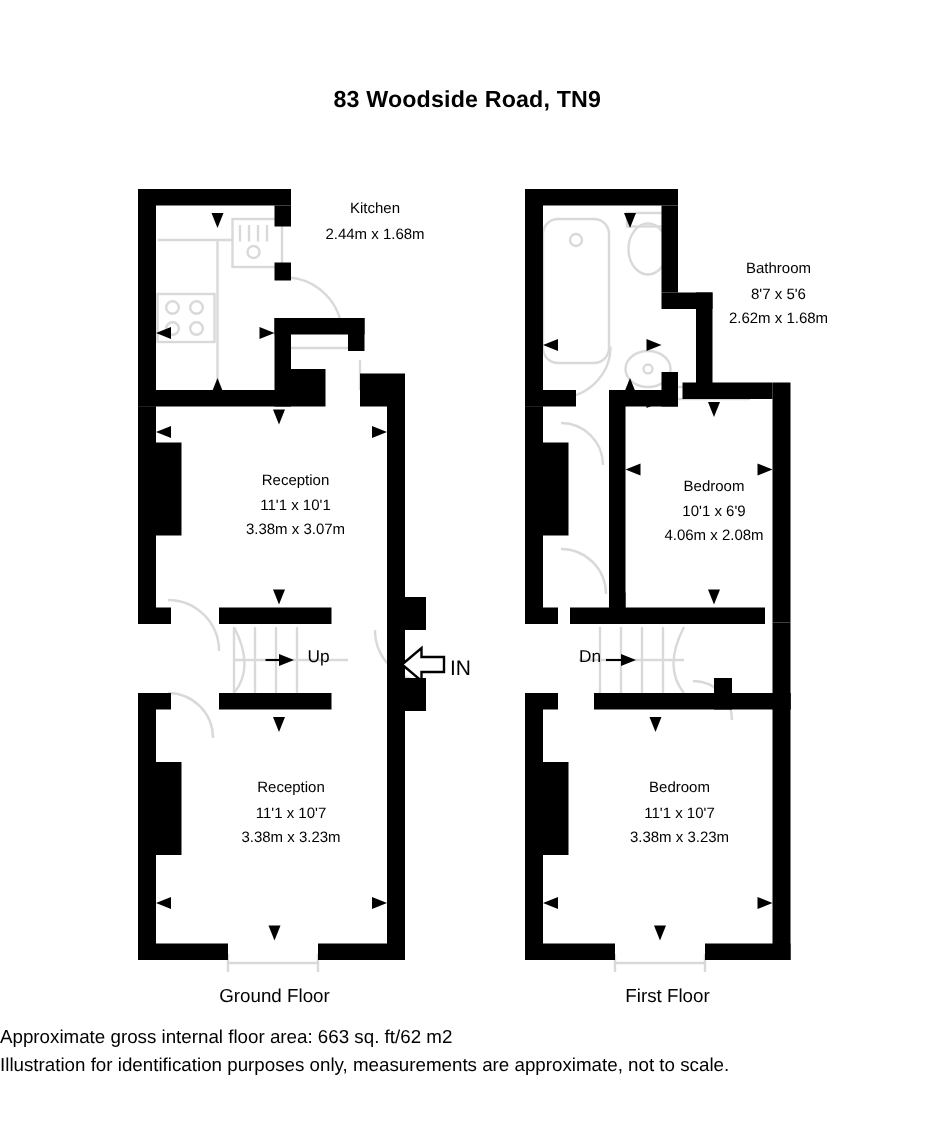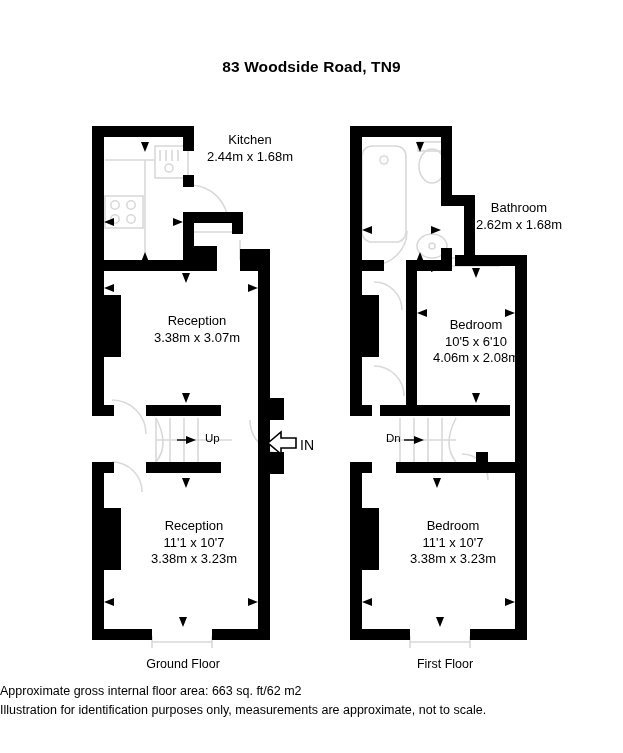--- a/index.html
+++ b/index.html
@@ -54,30 +54,30 @@
     text-align: left;
     font-size: 12.5px;
     white-space: nowrap;
   }
   #footer-area { top: 684px; }
   #footer-disclaimer { top: 703px; }
 
   .room-label {
     position: absolute;
     text-align: center;
-    font-size: 13px;
+    font-size: 10px;
     line-height: 16.5px;
     white-space: nowrap;
   }
   .room-label .rl-name { display: block; }
   .room-label .rl-imp  { display: block; }
   .room-label .rl-met  { display: block; }
 
   #label-kitchen   { left: 190px; top: 132px; width: 120px; }
-  #label-bathroom  { left: 455px; top: 200px; width: 128px; }
+  #label-bathroom  { left: 455px; top: 172px; width: 128px; }
   #label-reception1{ left: 133px; top: 313px; width: 128px; }
   #label-bedroom1  { left: 412px; top: 317px; width: 128px; }
   #label-reception2{ left: 128px; top: 518px; width: 132px; }
   #label-bedroom2  { left: 387px; top: 518px; width: 132px; }
 
   .marker-text {
     position: absolute;
     font-size: 11.5px;
     white-space: nowrap;
   }
@@ -305,37 +305,39 @@
     </g>
   </svg>
 
   <div class="room-label" id="label-kitchen">
     <span class="rl-name">Kitchen</span>
     <span class="rl-met">2.44m x 1.68m</span>
   </div>
 
   <div class="room-label" id="label-reception1">
     <span class="rl-name">Reception</span>
+    <span class="rl-imp">11'1 x 10'1</span>
     <span class="rl-met">3.38m x 3.07m</span>
   </div>
 
   <div class="room-label" id="label-reception2">
     <span class="rl-name">Reception</span>
     <span class="rl-imp">11'1 x 10'7</span>
     <span class="rl-met">3.38m x 3.23m</span>
   </div>
 
   <div class="room-label" id="label-bathroom">
     <span class="rl-name">Bathroom</span>
+    <span class="rl-imp">8'7 x 5'6</span>
     <span class="rl-met">2.62m x 1.68m</span>
   </div>
 
   <div class="room-label" id="label-bedroom1">
     <span class="rl-name">Bedroom</span>
-    <span class="rl-imp">10'5 x 6'10</span>
+    <span class="rl-imp">10'1 x 6'9</span>
     <span class="rl-met">4.06m x 2.08m</span>
   </div>
 
   <div class="room-label" id="label-bedroom2">
     <span class="rl-name">Bedroom</span>
     <span class="rl-imp">11'1 x 10'7</span>
     <span class="rl-met">3.38m x 3.23m</span>
   </div>
 
   <div class="marker-text" id="marker-up">Up</div>

